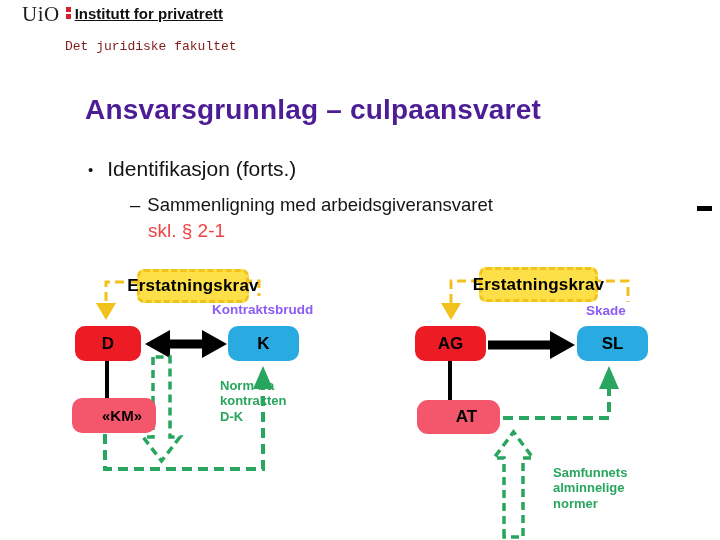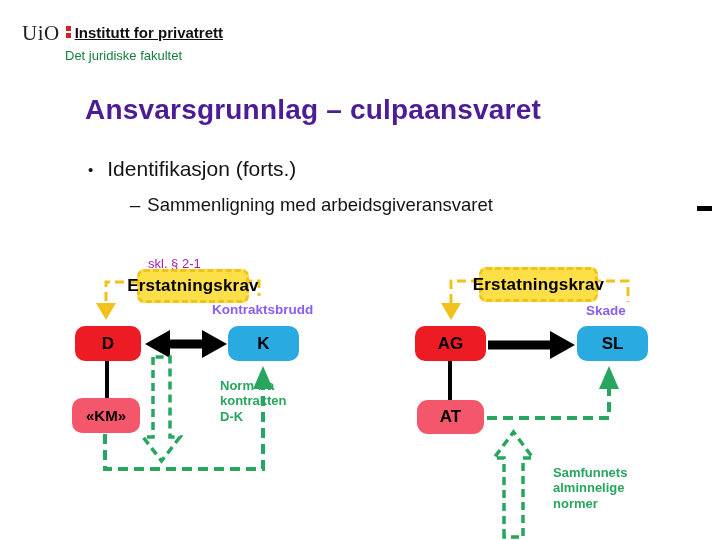--- a/index.html
+++ b/index.html
@@ -1,34 +1,34 @@
 <!DOCTYPE html>
 <html style="--c-red: #ed1c24; --c-pink: #f4566c; --c-blue: #29abe2; --c-yellow: #f2c21c; --c-green: #28a55e; --c-logo_red: #d6202e;"><head>
 <meta charset="utf-8">
 <style>
   html,body{margin:0;padding:0;background:#888;}
   .slide{
     position:relative;width:720px;height:540px;background:#ffffff;
     font-family:"Liberation Sans", sans-serif;overflow:hidden;
   }
   
-  .logo{position:absolute;left:22px;top:23px;}
+  .logo{position:absolute;left:22px;top:4px;}
   .logo-row{display:flex;align-items:flex-start;}
   .logo-uio{font-family:"Liberation Serif", serif;font-size:21px;color:#1c1c1c;line-height:1;letter-spacing:0.5px;}
   .logo-colon{display:flex;flex-direction:column;gap:2px;margin:3px 4px 0 6px;}
   .logo-colon span{width:5px;height:5px;background:var(--c-logo_red,#d6202e);display:block;}
   .logo-institute{font-size:15px;font-weight:bold;color:#111;line-height:1;margin-top:2px;text-decoration:underline;}
-  .logo-faculty{font-family:Liberation Sans, sans-serif;font-size:13px;color:#15803d;margin:5px 0 0 43px;line-height:1;}
+  .logo-faculty{font-family:Liberation Mono, monospace;font-size:13px;color:#7f1d1d;margin:15px 0 0 43px;line-height:1;}
   
   .title{position:absolute;left:85px;top:94px;font-size:28px;font-weight:bold;color:#4c1d95;letter-spacing:0.2px;}
   .bullet1{position:absolute;left:88px;top:157px;font-size:21px;color:#141414;display:flex;}
   .bullet1 .marker{font-size:15px;margin:4px 14px 0 0;}
   .bullet2{position:absolute;left:130px;top:194px;font-size:18.5px;color:#141414;display:flex;}
   .bullet2 .marker{margin-right:7px;}
-  .bullet2-line2{position:absolute;left:148px;top:220px;font-size:13px;color:#a21caf;margin-top:36px;}
+  .bullet2-line2{position:absolute;left:148px;top:220px;font-size:19px;color:#ef4444;}
   .overflow-dash{position:absolute;left:697px;top:206px;width:15px;height:5px;background:#000;}
   
   .dg-svg{position:absolute;left:0;top:0;pointer-events:none;}
   .y-dash{stroke:var(--c-yellow,#f2c21c);stroke-width:3;fill:none;stroke-dasharray:9 5;}
   .y-head{fill:var(--c-yellow,#f2c21c);}
   .g-dash{stroke:var(--c-green,#28a55e);stroke-width:4;fill:none;stroke-dasharray:10 6;}
   .g-dash-thin{stroke:var(--c-green,#28a55e);stroke-width:3.5;fill:none;stroke-dasharray:8 5;}
   .g-head{fill:var(--c-green,#28a55e);}
   .blk{stroke:#000;}
   .blk-head{fill:#000;}
@@ -37,21 +37,21 @@
     display:flex;align-items:center;justify-content:center;
     font-size:17px;font-weight:bold;color:#000;letter-spacing:0.2px;
   }
   .dg-label{position:absolute;font-size:13.5px;font-weight:bold;color:#8b5cf6;}
   .node{
     position:absolute;border-radius:10px;display:flex;align-items:center;justify-content:center;
     font-weight:bold;color:#000;font-size:17px;
   }
   .node.red{background:var(--c-red,#ed1c24);}
   .node.blue{background:var(--c-blue,#29abe2);}
-  .node.pink{background:var(--c-pink,#f4566c);}
+  .node.pink{background:var(--c-pink,#f4566c);padding-left:16px;}
   .g-text{position:absolute;font-size:13px;font-weight:bold;color:var(--c-green,#28a55e);line-height:1.18;}
 </style>
 </head>
 <body>
 
 <div class="slide">
 
   <div class="logo">
     <div class="logo-row">
       <span class="logo-uio">UiO</span>

